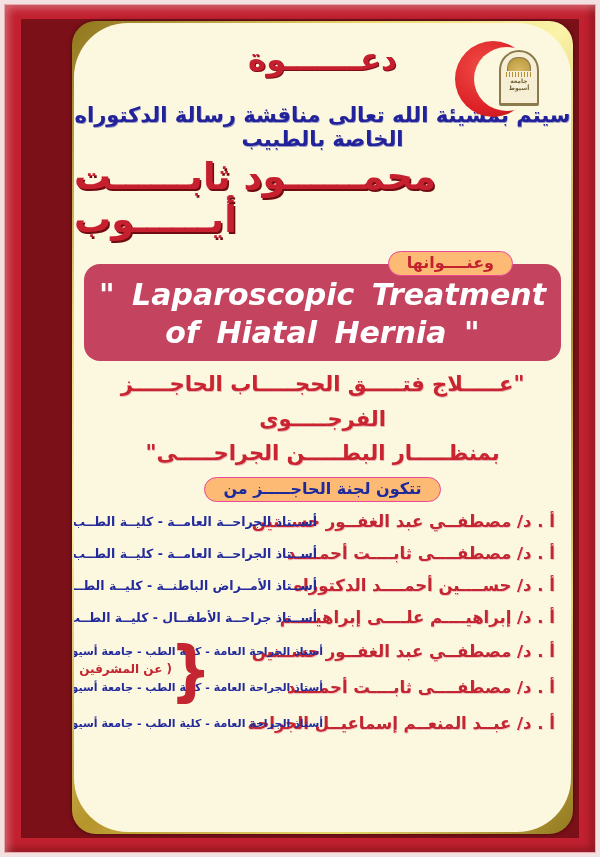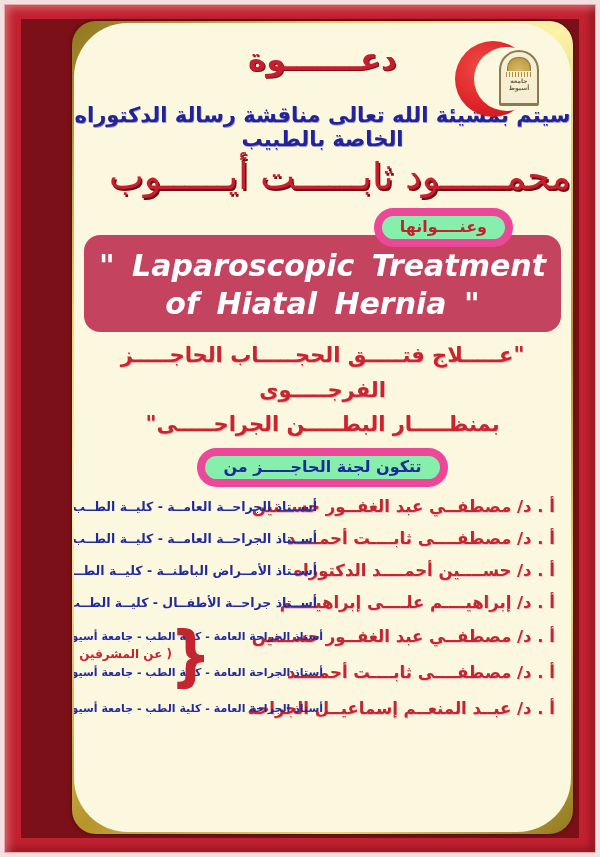--- a/index.html
+++ b/index.html
@@ -46,31 +46,31 @@
     background:radial-gradient(circle at 50% 100%, #D9B968 0%,#C7A64E 55%,#B08F35 100%);
     border:1px solid #8B7A4C;border-bottom:none;
   }
   .emblem .rays{height:5px;background:repeating-linear-gradient(90deg,#B08F35 0 1px,transparent 1px 3px);margin:1px 5px 0;}
   .emblem .etext{font-size:6px;line-height:7px;color:#6E5E32;font-weight:bold;}
   .intro-line{
     text-align:center;color:#22229B;font-weight:bold;font-size:21px;margin-top:26px;
     text-shadow:.6px .6px 0 #9a9ac4;
   }
   .big-name{
-    text-align:right;color:#C6202E;font-weight:normal;font-size:37px;margin-top:4px;
+    text-align:left;color:#C6202E;font-weight:bold;font-size:37px;margin-top:4px;
     text-shadow:1.5px 1.5px 0 #6f0c12, -0.5px -0.5px 0 #ffd9d9;
     letter-spacing:1px;
   }
   .sub-line{
     text-align:center;color:#22229B;font-weight:bold;font-size:18.5px;margin-top:4px;
     text-shadow:.5px .5px 0 #9a9ac4;
   }
   
   .badge{
-    display:inline-block;background:#86efac;border:8px solid #ec4899;border-radius:20px;
+    display:inline-block;background:#fdba74;border:1px solid #ec4899;border-radius:20px;
     padding:1px 18px 3px;font-weight:bold;font-size:16px;color:#1C2A9C;white-space:nowrap;
   }
   .badge.red{color:#C22130;}
   .title-badge-row{text-align:right;margin:10px 58px -12px 0;position:relative;z-index:3;}
   .center-badge-row{text-align:center;margin:6px 0 4px;}
   
   .en-title{
     margin:0 10px;background:#C4435F;border-radius:16px;color:#fff;
     font-weight:bold;font-style:italic;text-align:center;
     font-size:30px;line-height:1.25;padding:12px 0 10px;word-spacing:7px;

